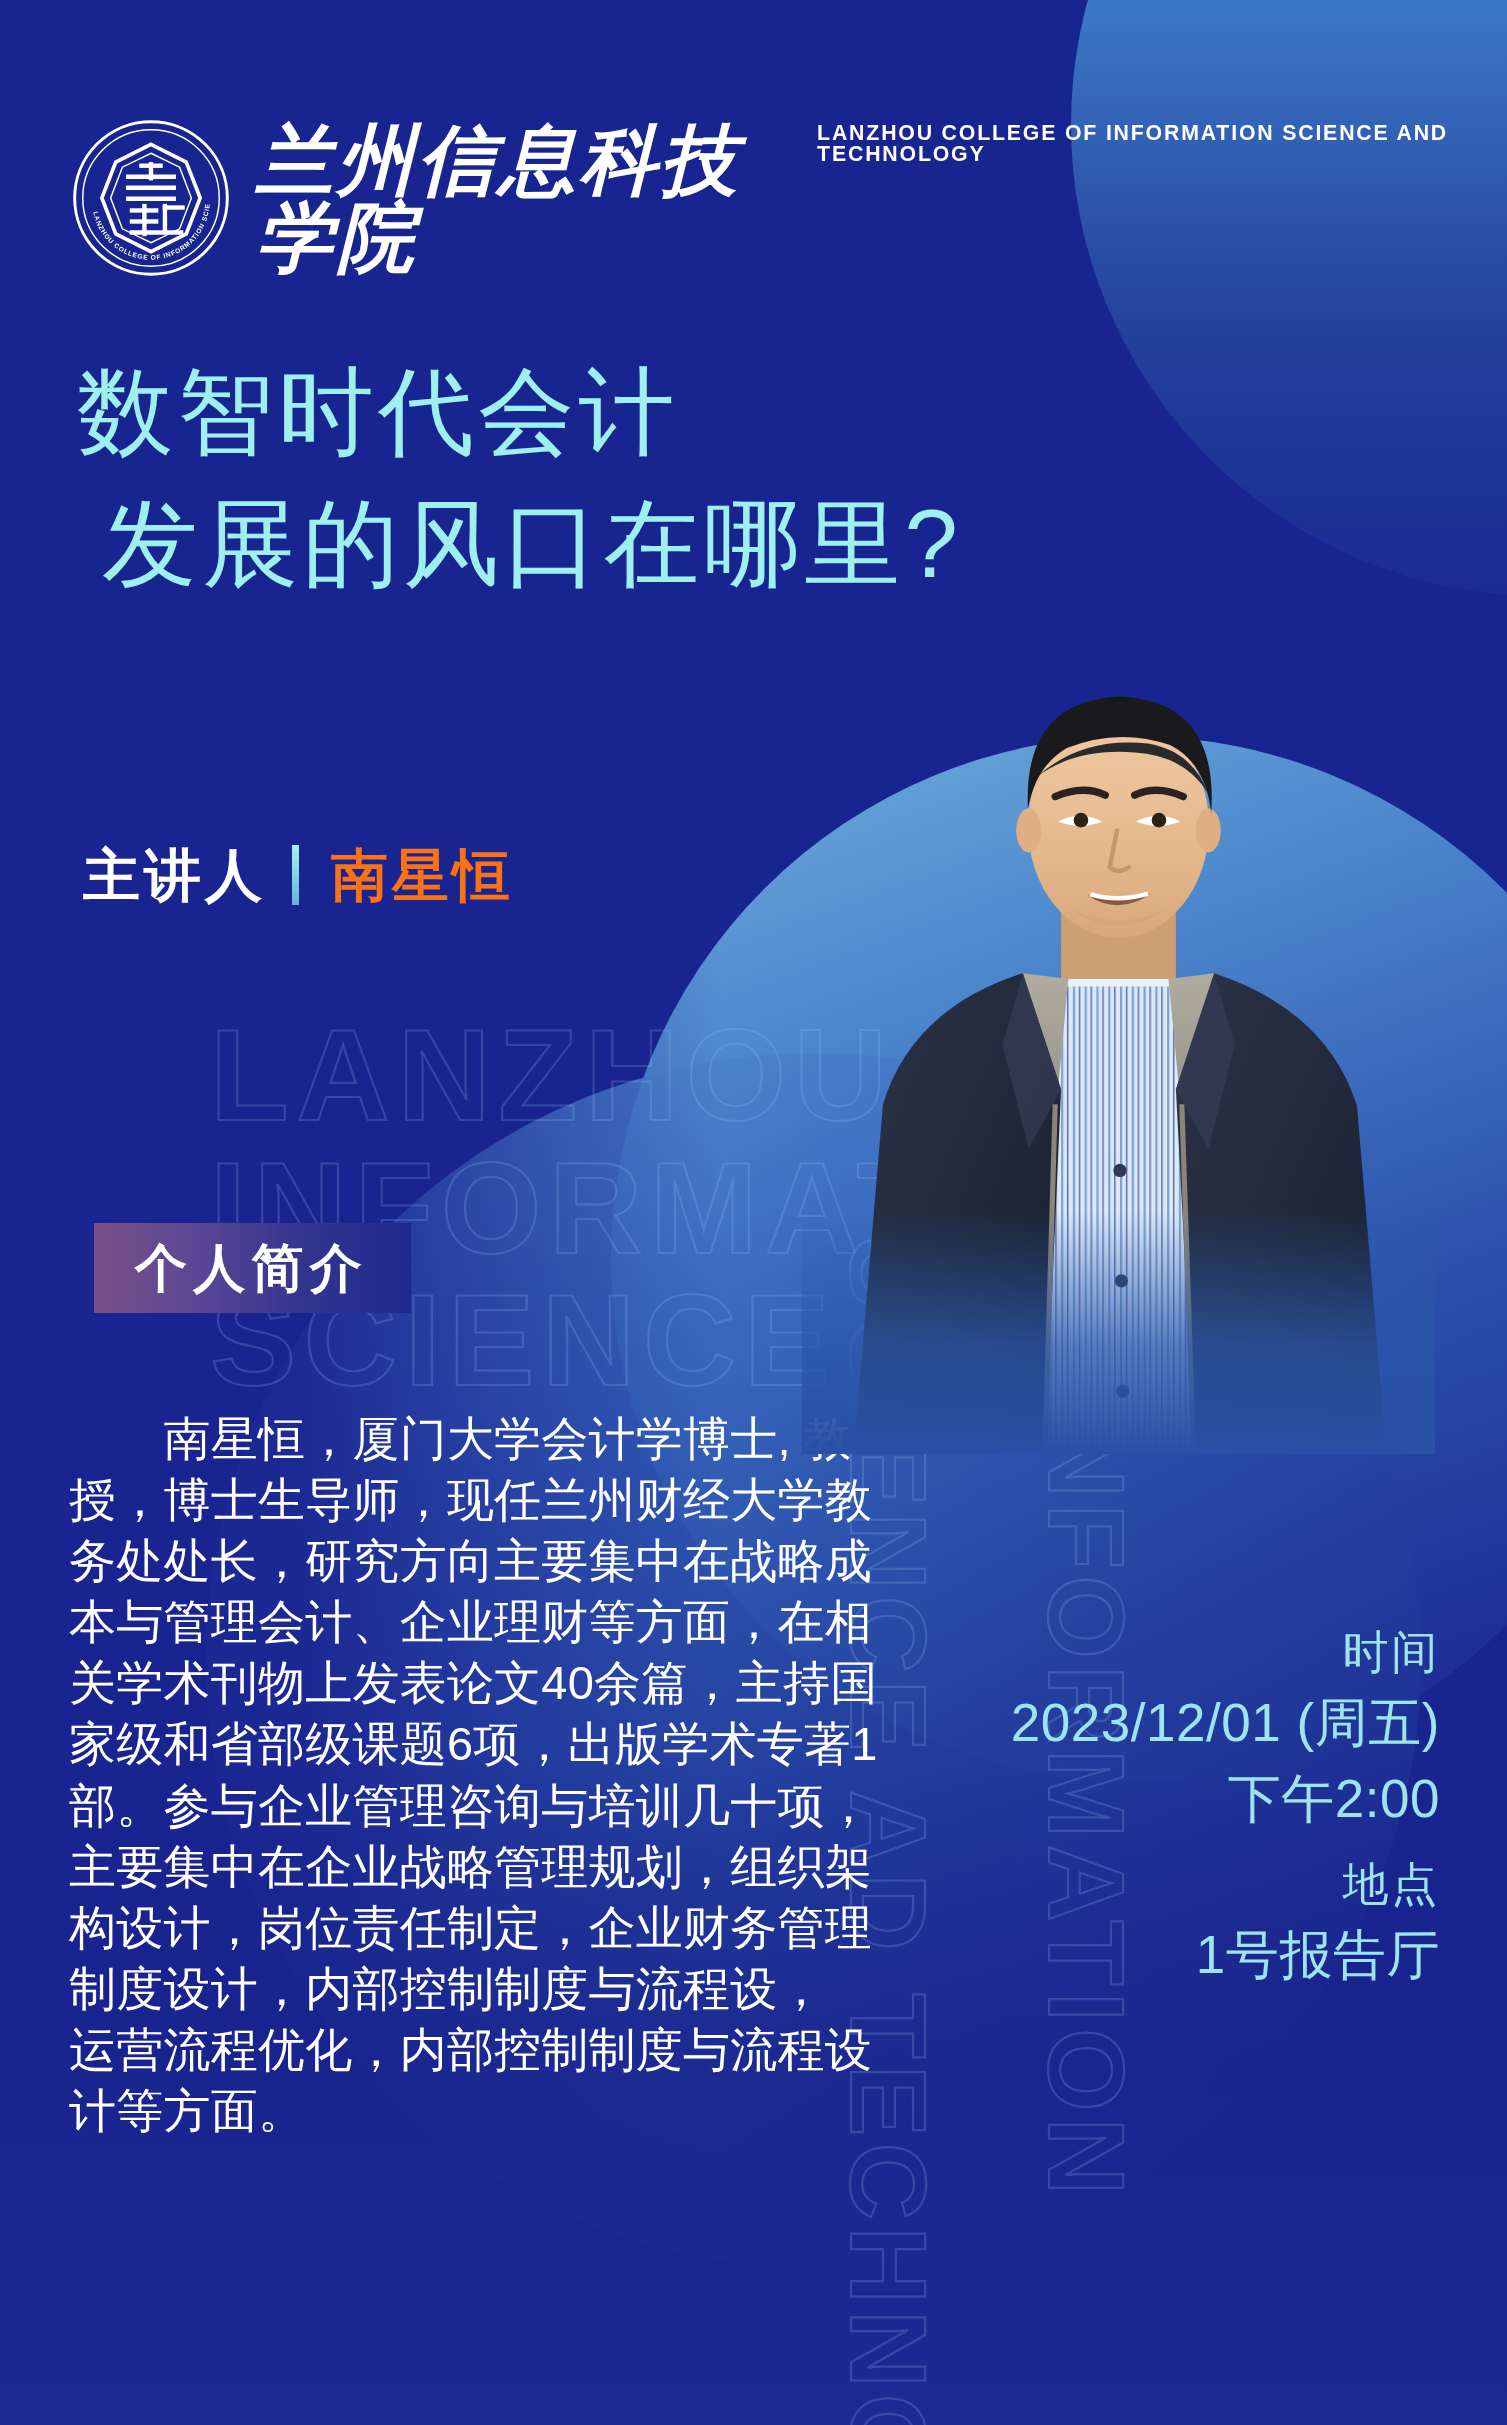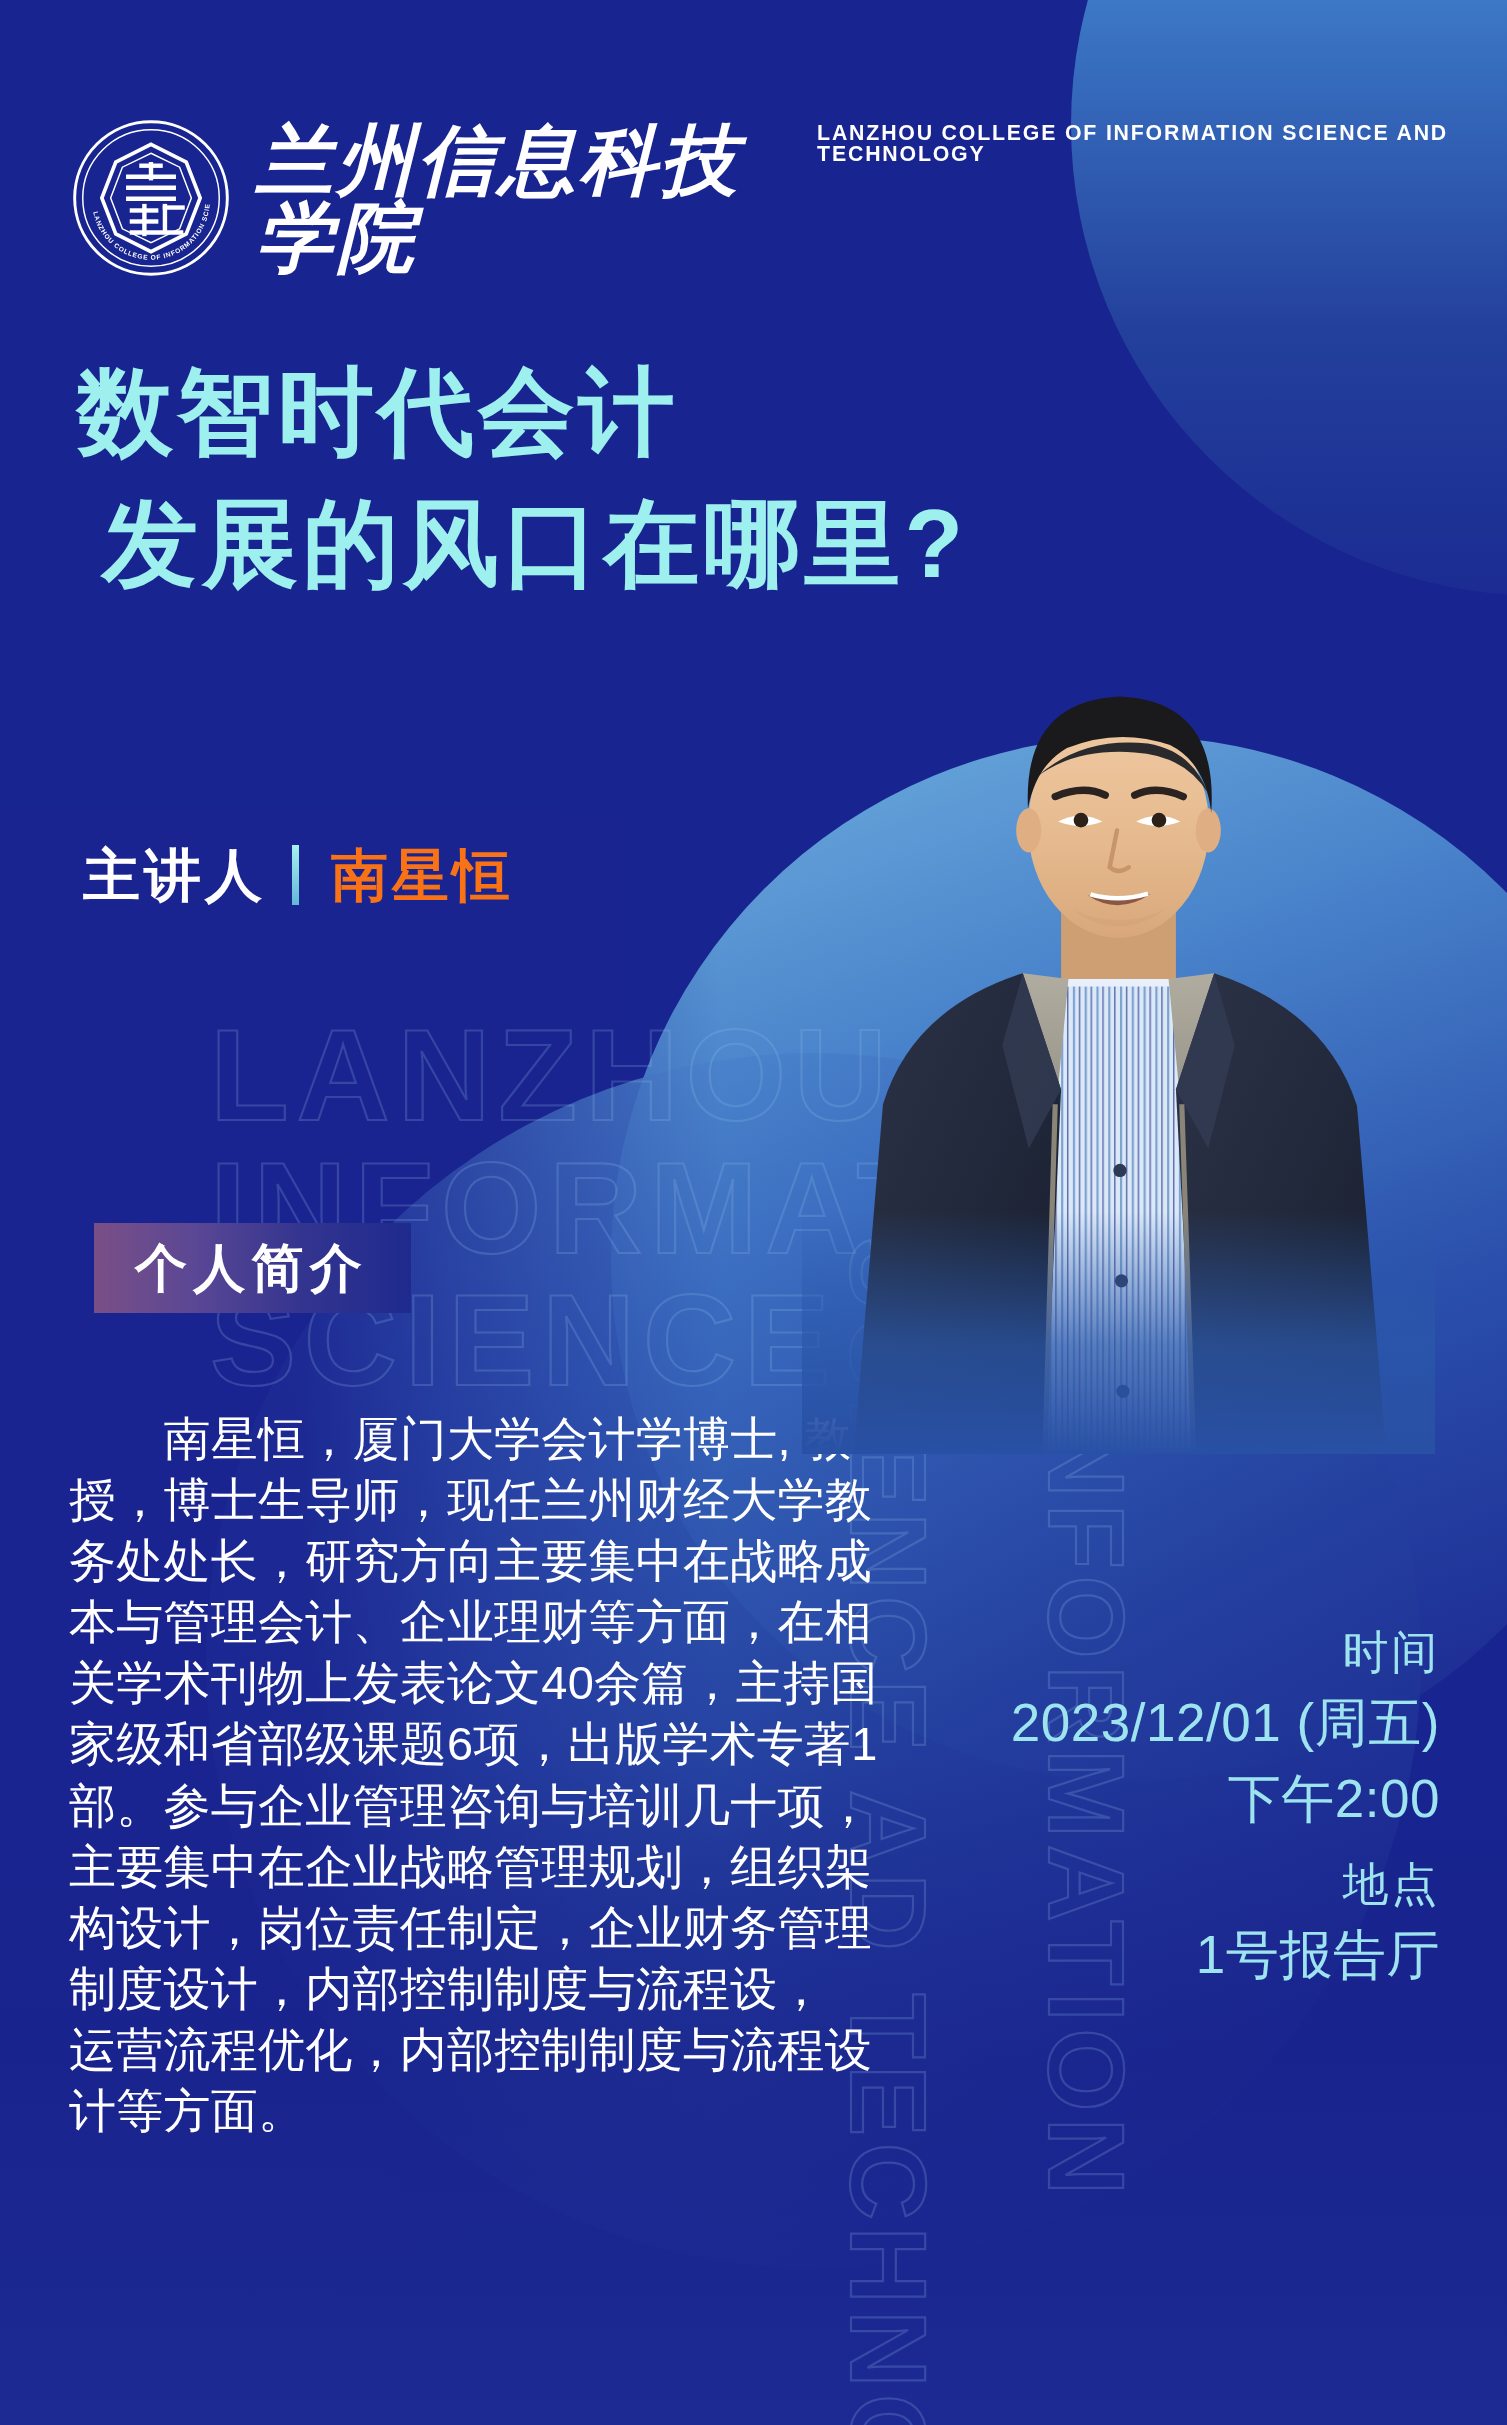--- a/index.html
+++ b/index.html
@@ -92,21 +92,21 @@
   .logo-en {
     font-size: 21.3px; font-weight: 700; color: #ffffff;
     letter-spacing: .085em; line-height: 1;
   }
 
   
   .title-block { position: absolute; left: 77px; top: 346px; }
   .title-line {
     color: #9ef0ef;
     font-size: 96px;
-    font-weight: 700;
+    font-weight: 400;
     line-height: 1.38;
     letter-spacing: .045em;
     white-space: nowrap;
   }
   .title-line-2 { padding-left: 25px; }
 
   
   .speaker-row {
     position: absolute; left: 83px; top: 845px;
     display: flex; align-items: center; gap: 13px;

